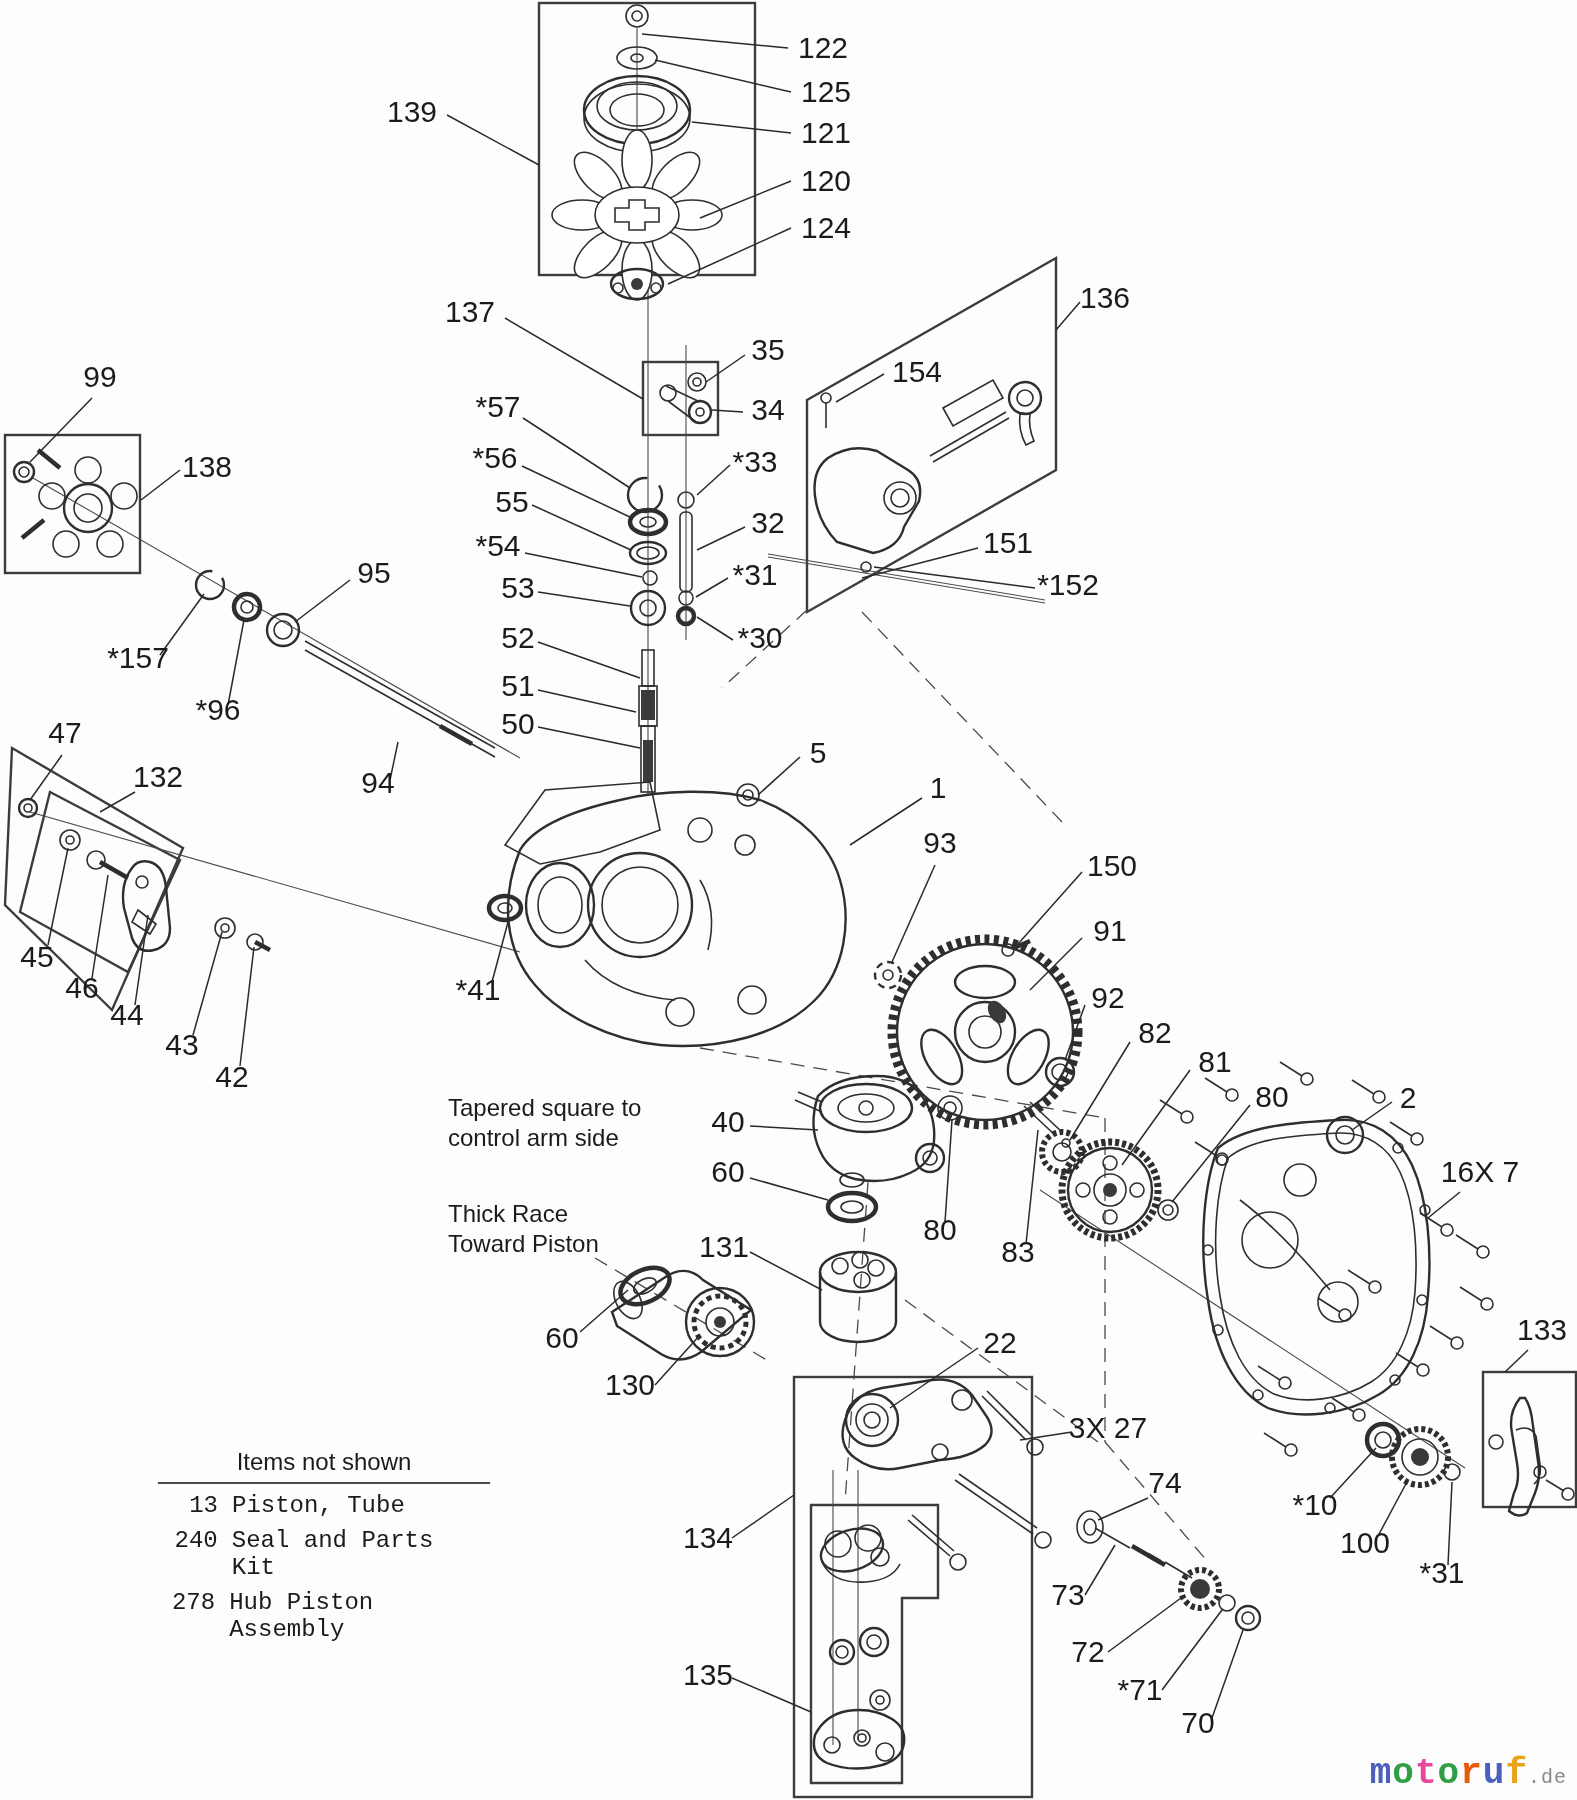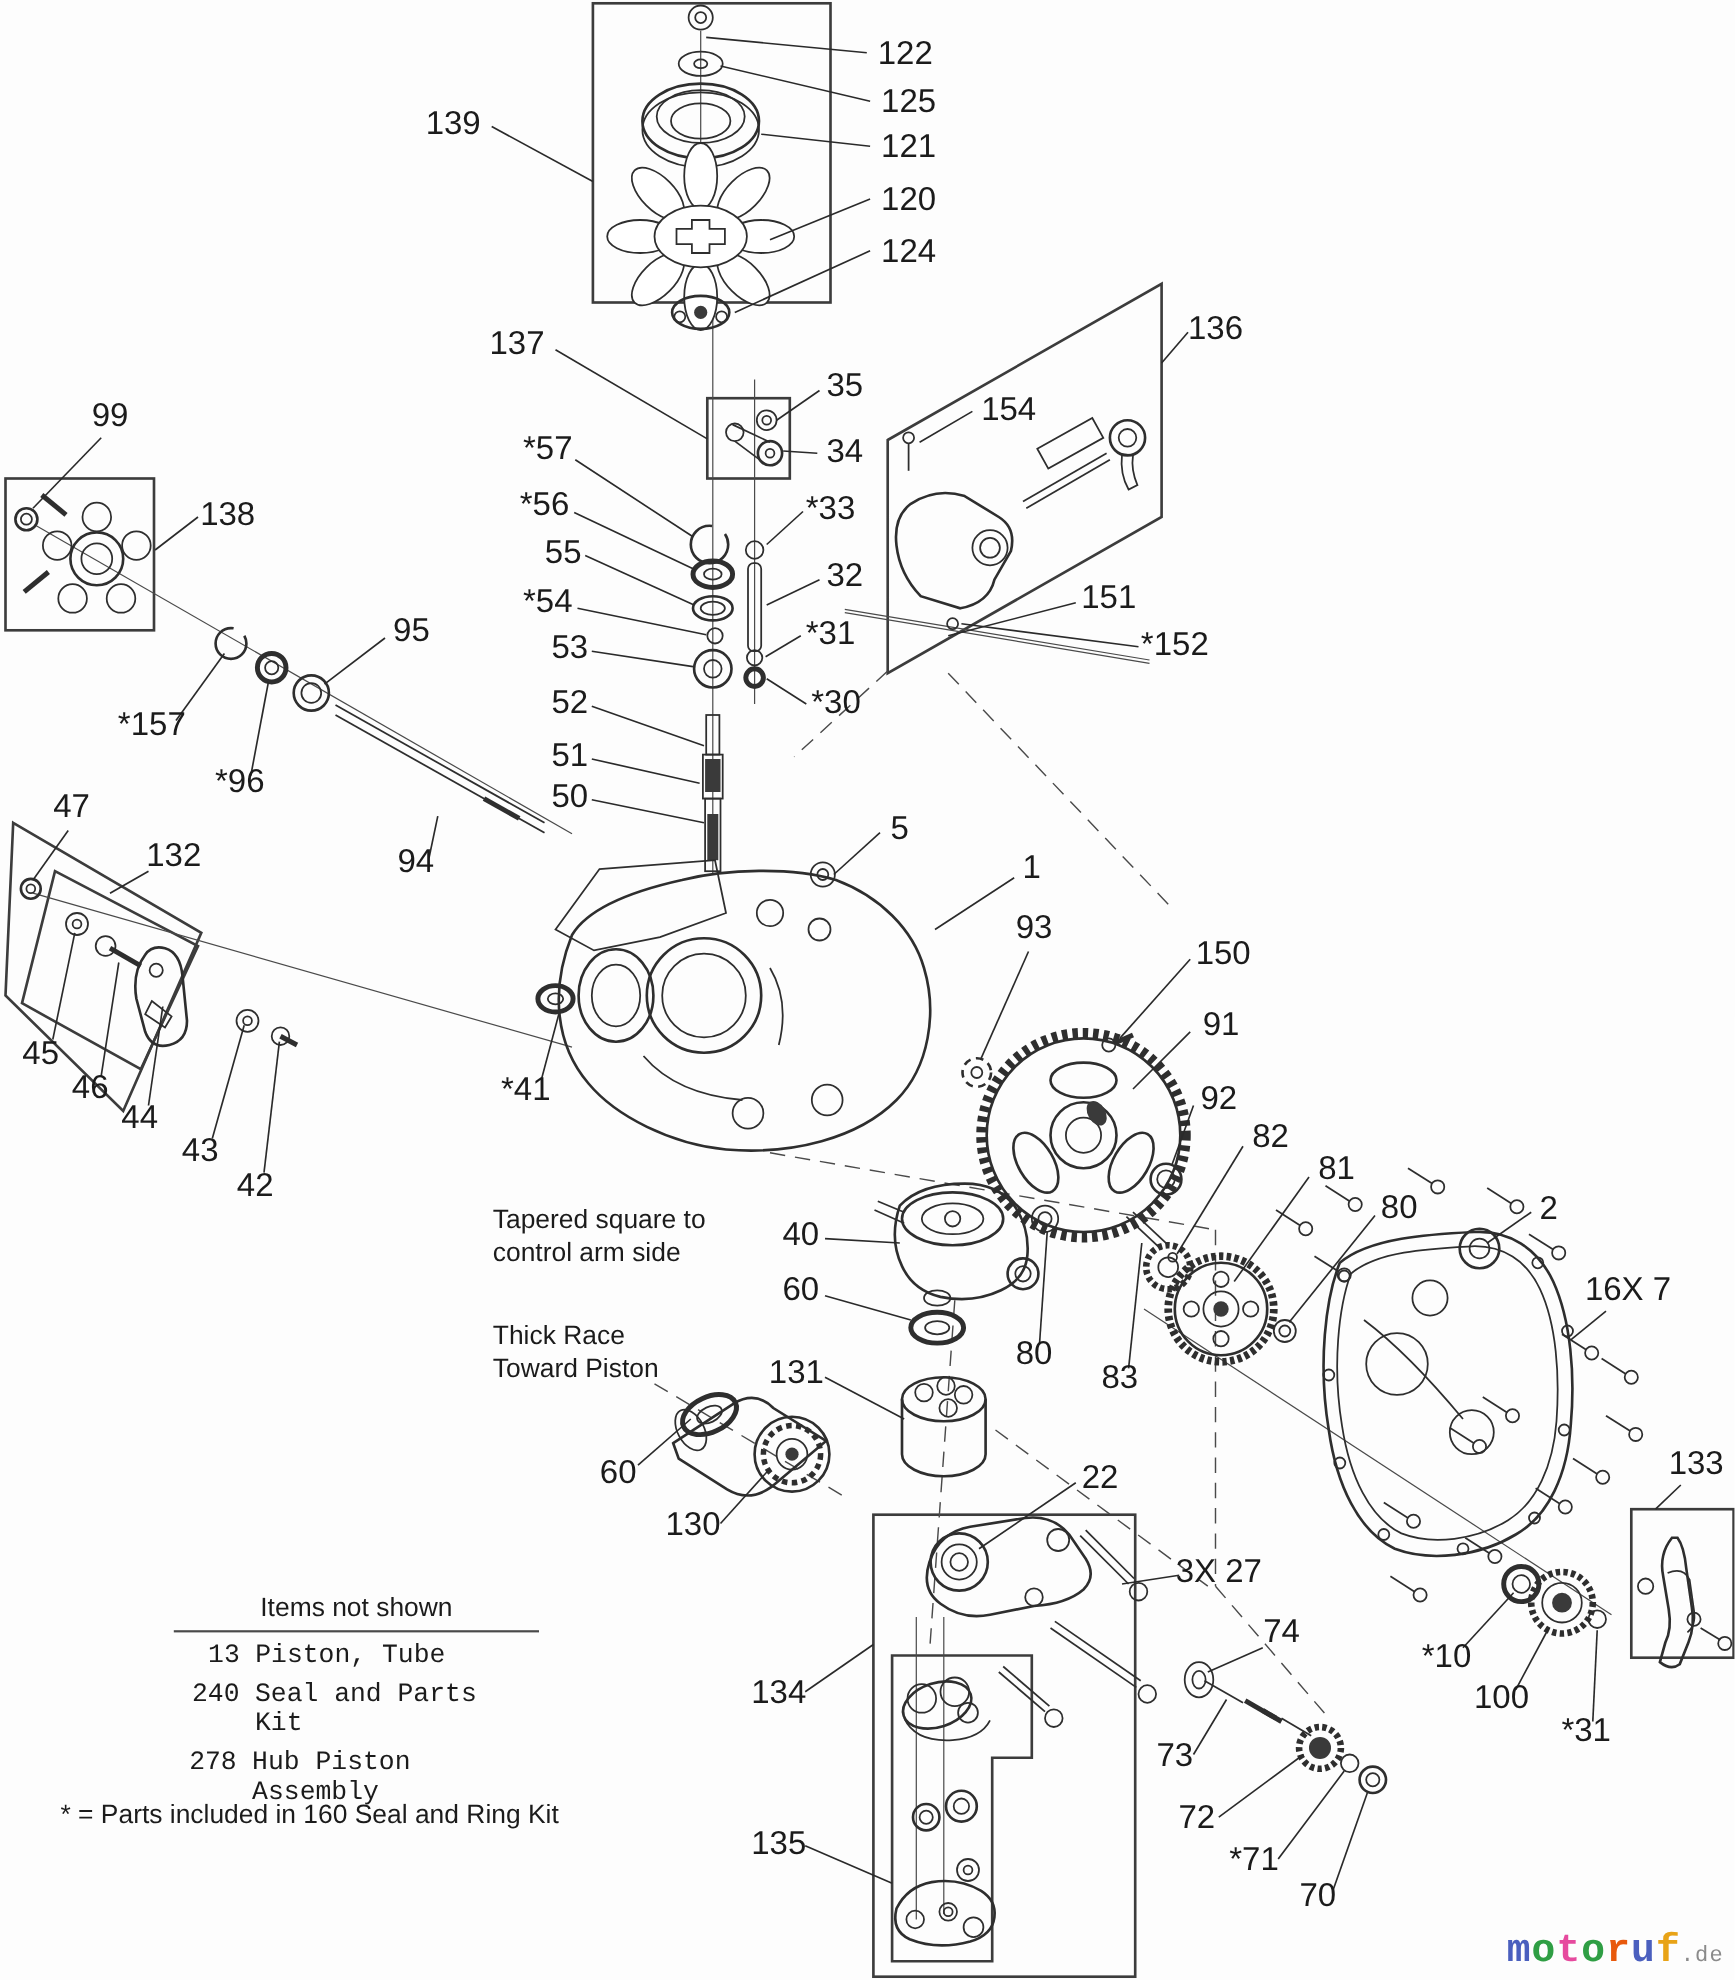--- a/index.html
+++ b/index.html
@@ -542,19 +542,18 @@
     <div class="item-row">
       <span class="item-num">240</span>
       <span class="item-name">Seal and Parts Kit</span>
     </div>
     <div class="item-row">
       <span class="item-num">278</span>
       <span class="item-name">Hub Piston Assembly</span>
     </div>
   </div>
 
-  <div id="footnote">* = Parts included in 160 Seal and Ring Kit</div>
 
   <div id="watermark">
     <span class="wm-letter" style="color: rgb(74, 95, 190);">m</span><span class="wm-letter" style="color: rgb(47, 158, 68);">o</span><span class="wm-letter" style="color: rgb(230, 74, 158);">t</span><span class="wm-letter" style="color: rgb(47, 158, 68);">o</span><span class="wm-letter" style="color: rgb(232, 89, 12);">r</span><span class="wm-letter" style="color: rgb(74, 95, 190);">u</span><span class="wm-letter" style="color: rgb(232, 163, 23);">f</span><span class="suffix" style="color: rgb(138, 138, 138);">.de</span>
   </div>
 
 </div>
 
 </body></html>

